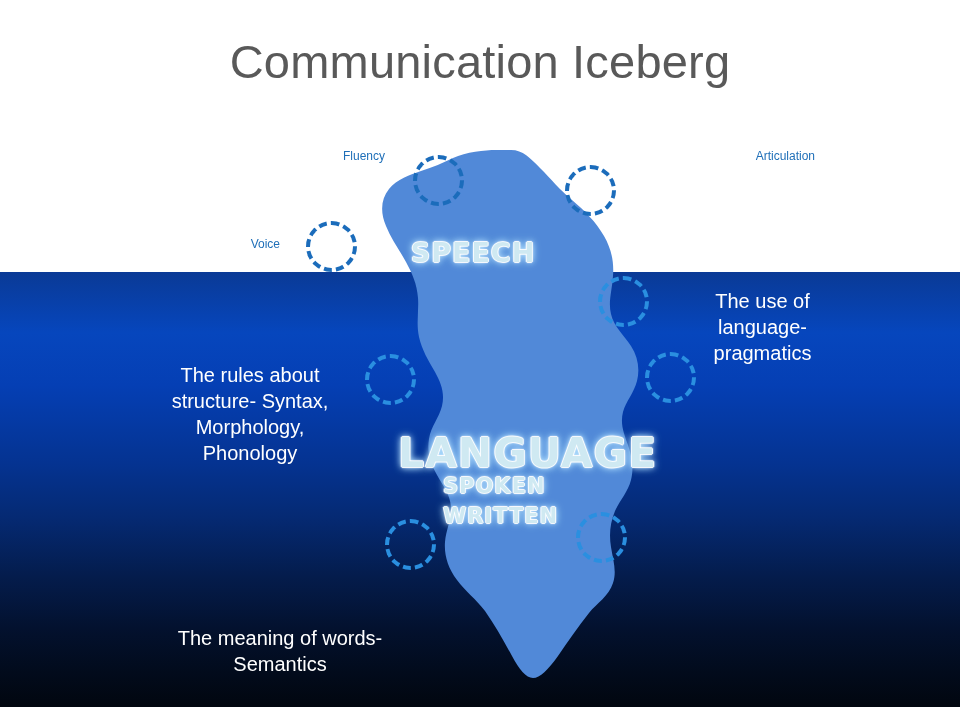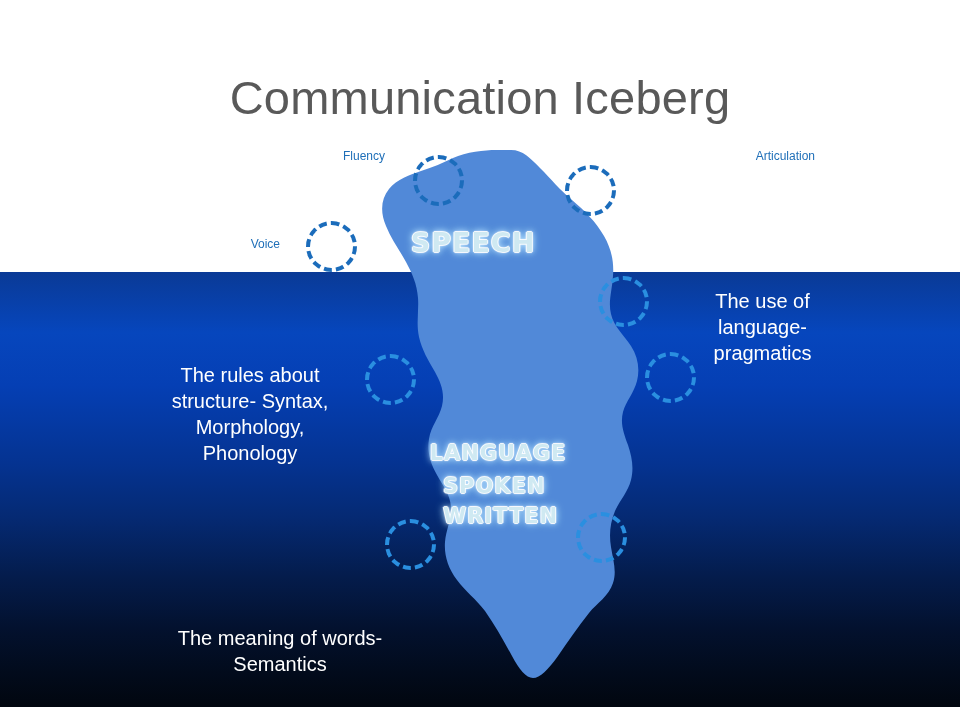--- a/index.html
+++ b/index.html
@@ -50,21 +50,20 @@
     position: absolute;
     left: 0;
     top: 32px;
     width: 960px;
     text-align: center;
     font-size: 47px;
     font-weight: 400;
     color: #595959;
     letter-spacing: 0.2px;
     line-height: 60px;
-    margin-top: 36px;
   }
 
   
   .berg-layer {
     position: absolute;
     left: 0; top: 0;
     width: 960px;
     height: 707px;
     pointer-events: none;
   }
@@ -117,22 +116,23 @@
        0 1px 1px #ffffff,
        0 -1px 1px #ffffff,
        0 0 6px #bfe6ff,
        0 0 10px #9fd8ff;
   }
   .berg-word.speech {
     font-size: 27px;
     line-height: 32px;
   }
   .berg-word.language {
-    font-size: 21px;
+    font-size: 41px;
     line-height: 38px;
+    text-align: right;
   }
   .berg-word.sub {
     font-size: 21px;
     line-height: 27px;
     text-align: left;
   }
 </style>
 </head>
 <body>
 
@@ -197,21 +197,21 @@
   <div class="label-sky" style="left:130px; top:231px; width:150px;">Voice</div>
 
   <div class="label-sky" style="left:635px; top:143px; width:180px;">Articulation</div>
 
   <div class="label-water" style="left:150px; top:362px; width:200px;">The rules about structure- Syntax, Morphology, Phonology</div>
 
   <div class="label-water" style="left:700px; top:288px; width:125px;">The use of language-pragmatics</div>
 
   <div class="label-water" style="left:175px; top:625px; width:210px;">The meaning of words- Semantics</div>
 
-  <div class="berg-word speech" style="left:378px; top:227px; width:190px;">SPEECH</div>
+  <div class="berg-word speech" style="left:378px; top:237px; width:190px;">SPEECH</div>
 
   <div class="berg-word language" style="left:398px; top:434px; width:200px;">LANGUAGE</div>
 
   <div class="berg-word sub" style="left:443px; top:473px; width:160px;">SPOKEN</div>
 
   <div class="berg-word sub" style="left:443px; top:503px; width:160px;">WRITTEN</div>
 
 
 </div>
 

